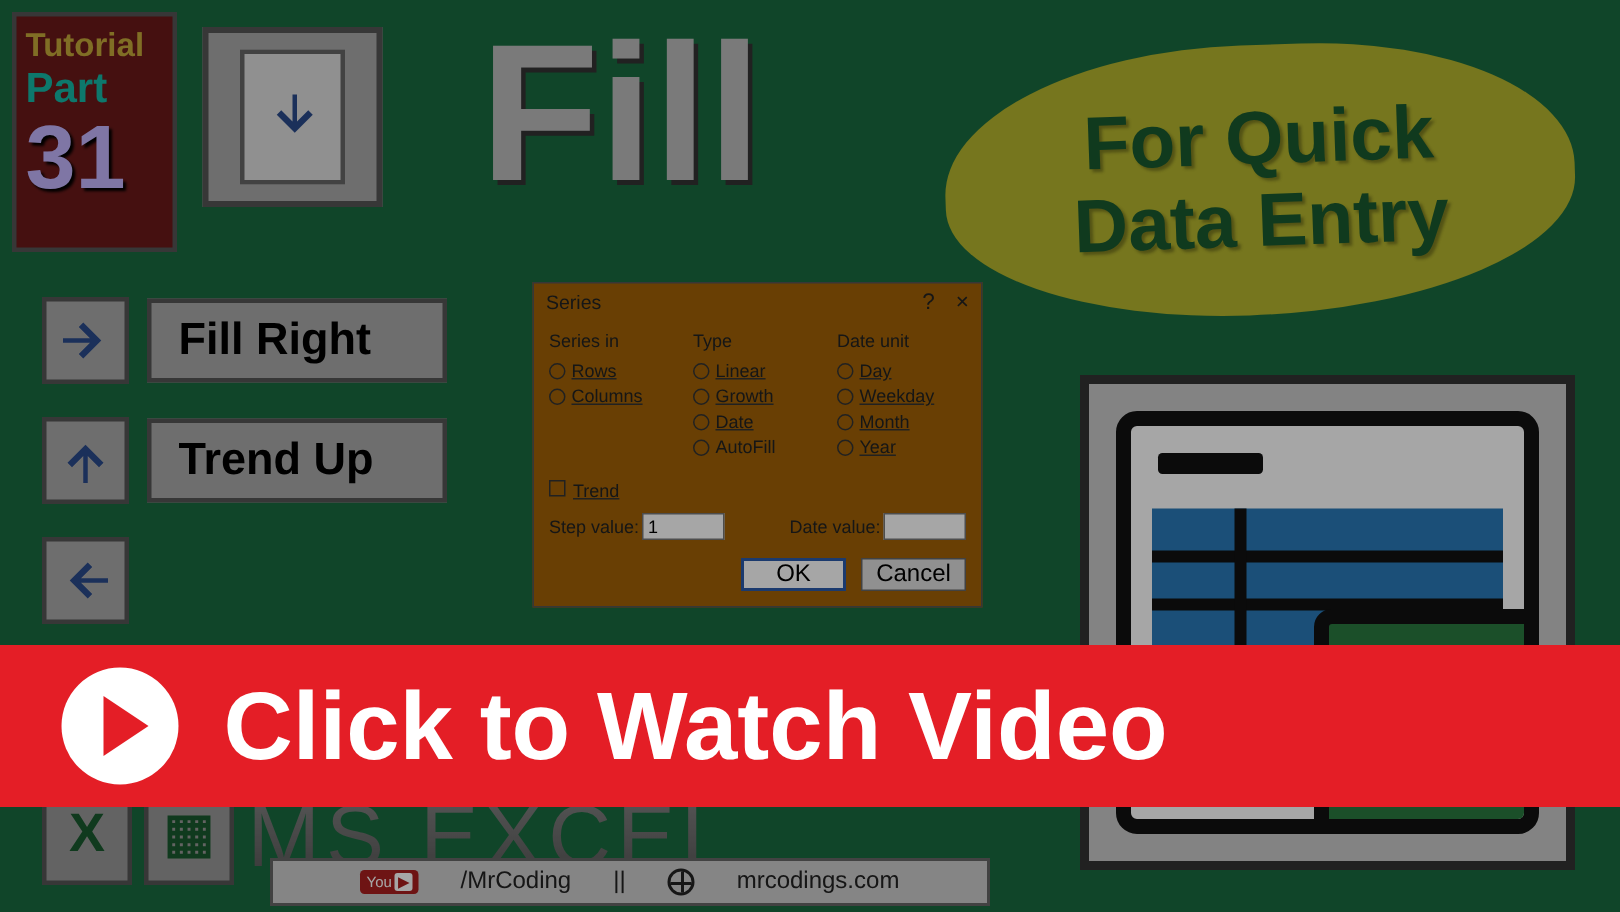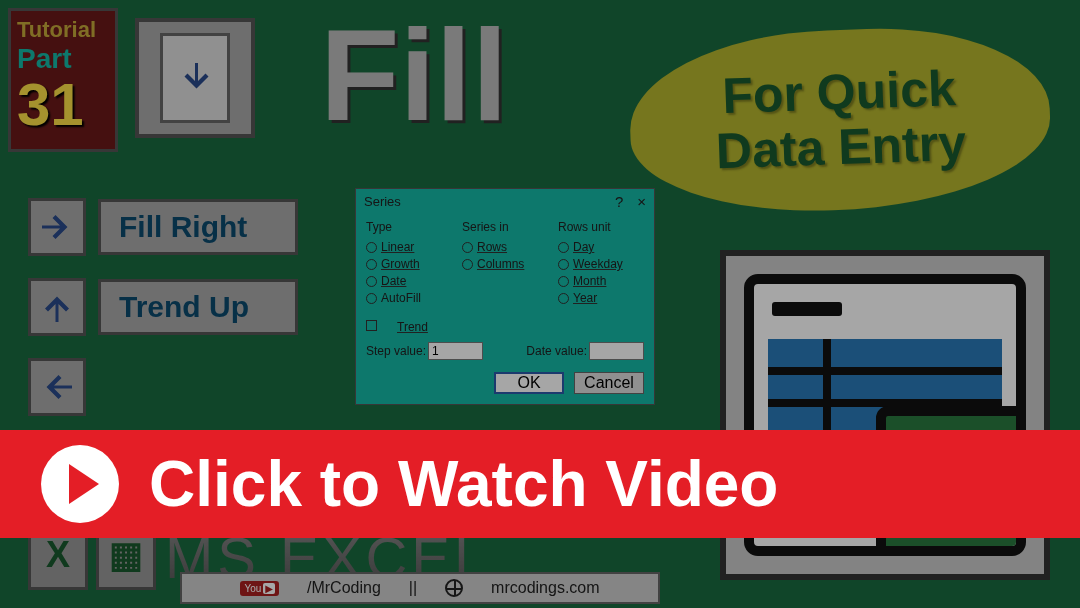--- a/index.html
+++ b/index.html
@@ -16,29 +16,29 @@
     inset: 0;
     background: rgba(0,0,0,0.35);
     z-index: 50;
     pointer-events: none;
   }
   .tutorial-badge {
     position: absolute;
     top: 8px;
     left: 8px;
     width: 110px;
-    height: 144px;
+    height: 160px;
     background: #6b1a1a;
     border: 3px solid #555;
     padding: 6px;
     text-align: left;
   }
   .tutorial-badge .t1 { color: #c5a93a; font-size: 22px; font-weight: bold; }
   .tutorial-badge .t2 { color: #14b8a6; font-size: 28px; font-weight: bold; }
-  .tutorial-badge .t3 { color: #fde047; font-size: 60px; font-weight: bold; line-height: 1; text-shadow: 2px 2px 2px #000; }
+  .tutorial-badge .t3 { color: #c4b5fd; font-size: 60px; font-weight: bold; line-height: 1; text-shadow: 2px 2px 2px #000; }
   .fill-icon-big {
     position: absolute;
     top: 18px;
     left: 135px;
     width: 120px;
     height: 120px;
     background: #aaa;
     border: 4px solid #555;
     display: flex;
     align-items: center;
@@ -92,50 +92,50 @@
     width: 58px; height: 58px;
     background: #aaa; border: 3px solid #555;
     display:flex; align-items:center; justify-content:center;
   }
   .fill-label {
     background: #aaa;
     border: 3px solid #555;
     padding: 8px 18px;
     font-size: 30px;
     font-weight: bold;
-    color: #0c4a6e;
+    color: #000000;
     min-width: 200px;
   }
   
   .dialog {
     position: absolute;
     top: 188px;
     left: 355px;
     width: 300px;
-    background: #14b8a6;
+    background: #a16207;
     border: 1px solid #555;
     font-size: 12px;
     color: #222;
   }
   .dialog .titlebar {
     display:flex; justify-content:space-between; align-items:center;
     padding: 4px 8px;
     font-size: 13px;
   }
   .dialog .titlebar .right { display:flex; gap:14px; font-size:15px;}
   .dialog .body {
     padding: 6px 10px 10px 10px;
     display:flex; gap:10px;
   }
   .dialog .col { flex:1; }
   .dialog .col .hdr { font-size:12px; margin-bottom:6px; }
   .dialog .opt { display:flex; align-items:center; gap:4px; margin:3px 0; font-size:12px;}
   .dialog .opt .radio { width:11px; height:11px; border:1px solid #333; border-radius:50%; display:inline-block;}
   .dialog .under { text-decoration: underline; text-decoration-color:#333; }
-  .dialog .trendrow { padding: 2px 10px; display:flex; gap:20px; font-size:12px;}
+  .dialog .trendrow { padding: 2px 10px; display:flex; gap:5px; font-size:12px;}
   .dialog .trendrow .cb { width:11px; height:11px; border:1px solid #333; display:inline-block;}
   .dialog .steprow { padding: 6px 10px; display:flex; align-items:center; gap:2px; font-size:12px;}
   .dialog .steprow input { width:55px; height:18px; border:1px solid #777; background:#fff; font-size:12px; padding:0 3px;}
   .dialog .btns { padding:6px 10px 10px; display:flex; justify-content:flex-end; gap:10px;}
   .dialog .btns button { width:70px; height:22px; font-size:16px; background:#ddd; border:1px solid #666;}
   .dialog .btns button.primary { border:2px solid #2a5aaa; background:#fff;}
   .spreadsheet-icon {
     position: absolute;
     right: 30px;
     top: 250px;
@@ -289,51 +289,51 @@
 <div class="dialog">
   <div class="titlebar">
     <span>Series</span>
     <span class="right">
       <span>?</span>
       <span>×</span>
     </span>
   </div>
   <div class="body">
     <div class="col">
-      <div class="hdr">Type</div>
-      <div class="opt">
-          <span class="radio"></span>
-          <span class="under">Linear</span>
-        </div>
-      <div class="opt">
-          <span class="radio"></span>
-          <span class="under">Growth</span>
-        </div>
-      <div class="opt">
-          <span class="radio"></span>
-          <span class="under">Date</span>
-        </div>
-      <div class="opt">
-          <span class="radio"></span>
-          <span>AutoFill</span>
+      <div class="hdr">Series in</div>
+      <div class="opt">
+          <span class="radio"></span>
+          <span class="under">Rows</span>
+        </div>
+      <div class="opt">
+          <span class="radio"></span>
+          <span class="under">Columns</span>
         </div>
     </div>
     <div class="col">
-      <div class="hdr">Series in</div>
-      <div class="opt">
-          <span class="radio"></span>
-          <span class="under">Rows</span>
-        </div>
-      <div class="opt">
-          <span class="radio"></span>
-          <span class="under">Columns</span>
+      <div class="hdr">Type</div>
+      <div class="opt">
+          <span class="radio"></span>
+          <span class="under">Linear</span>
+        </div>
+      <div class="opt">
+          <span class="radio"></span>
+          <span class="under">Growth</span>
+        </div>
+      <div class="opt">
+          <span class="radio"></span>
+          <span class="under">Date</span>
+        </div>
+      <div class="opt">
+          <span class="radio"></span>
+          <span>AutoFill</span>
         </div>
     </div>
     <div class="col">
-      <div class="hdr">Rows unit</div>
+      <div class="hdr">Date unit</div>
       <div class="opt">
           <span class="radio"></span>
           <span class="under">Day</span>
         </div>
       <div class="opt">
           <span class="radio"></span>
           <span class="under">Weekday</span>
         </div>
       <div class="opt">
           <span class="radio"></span>

